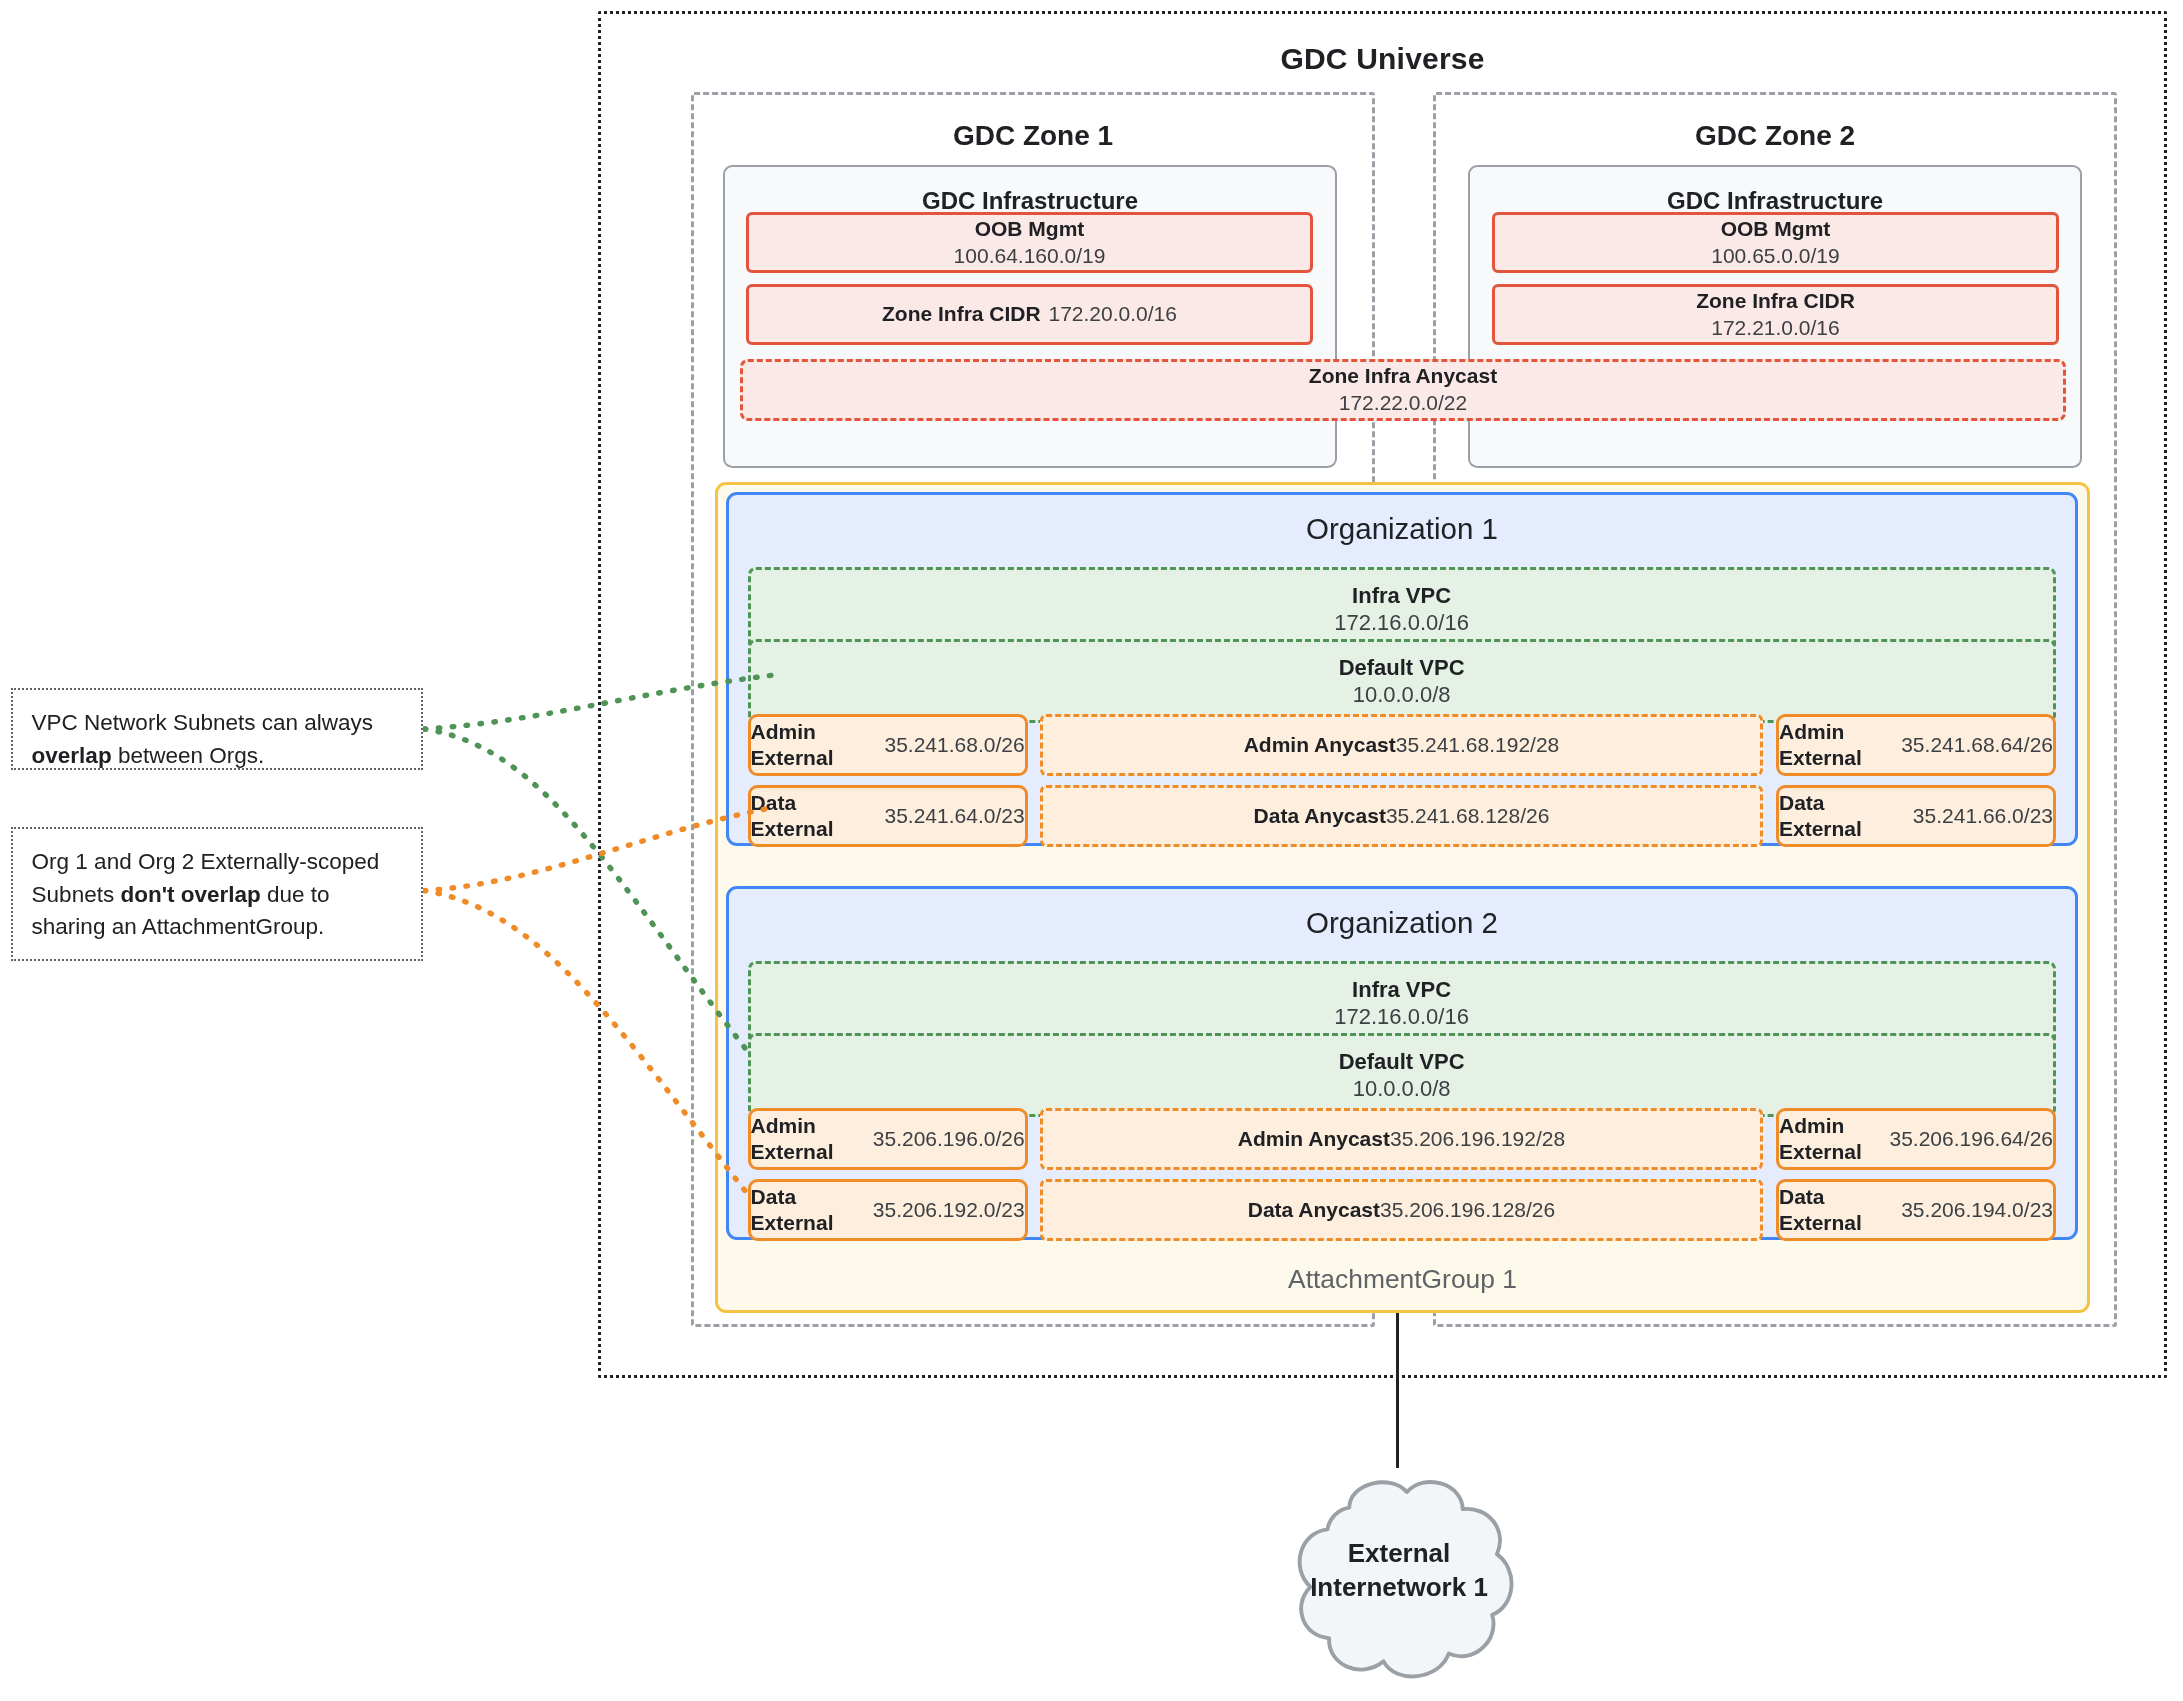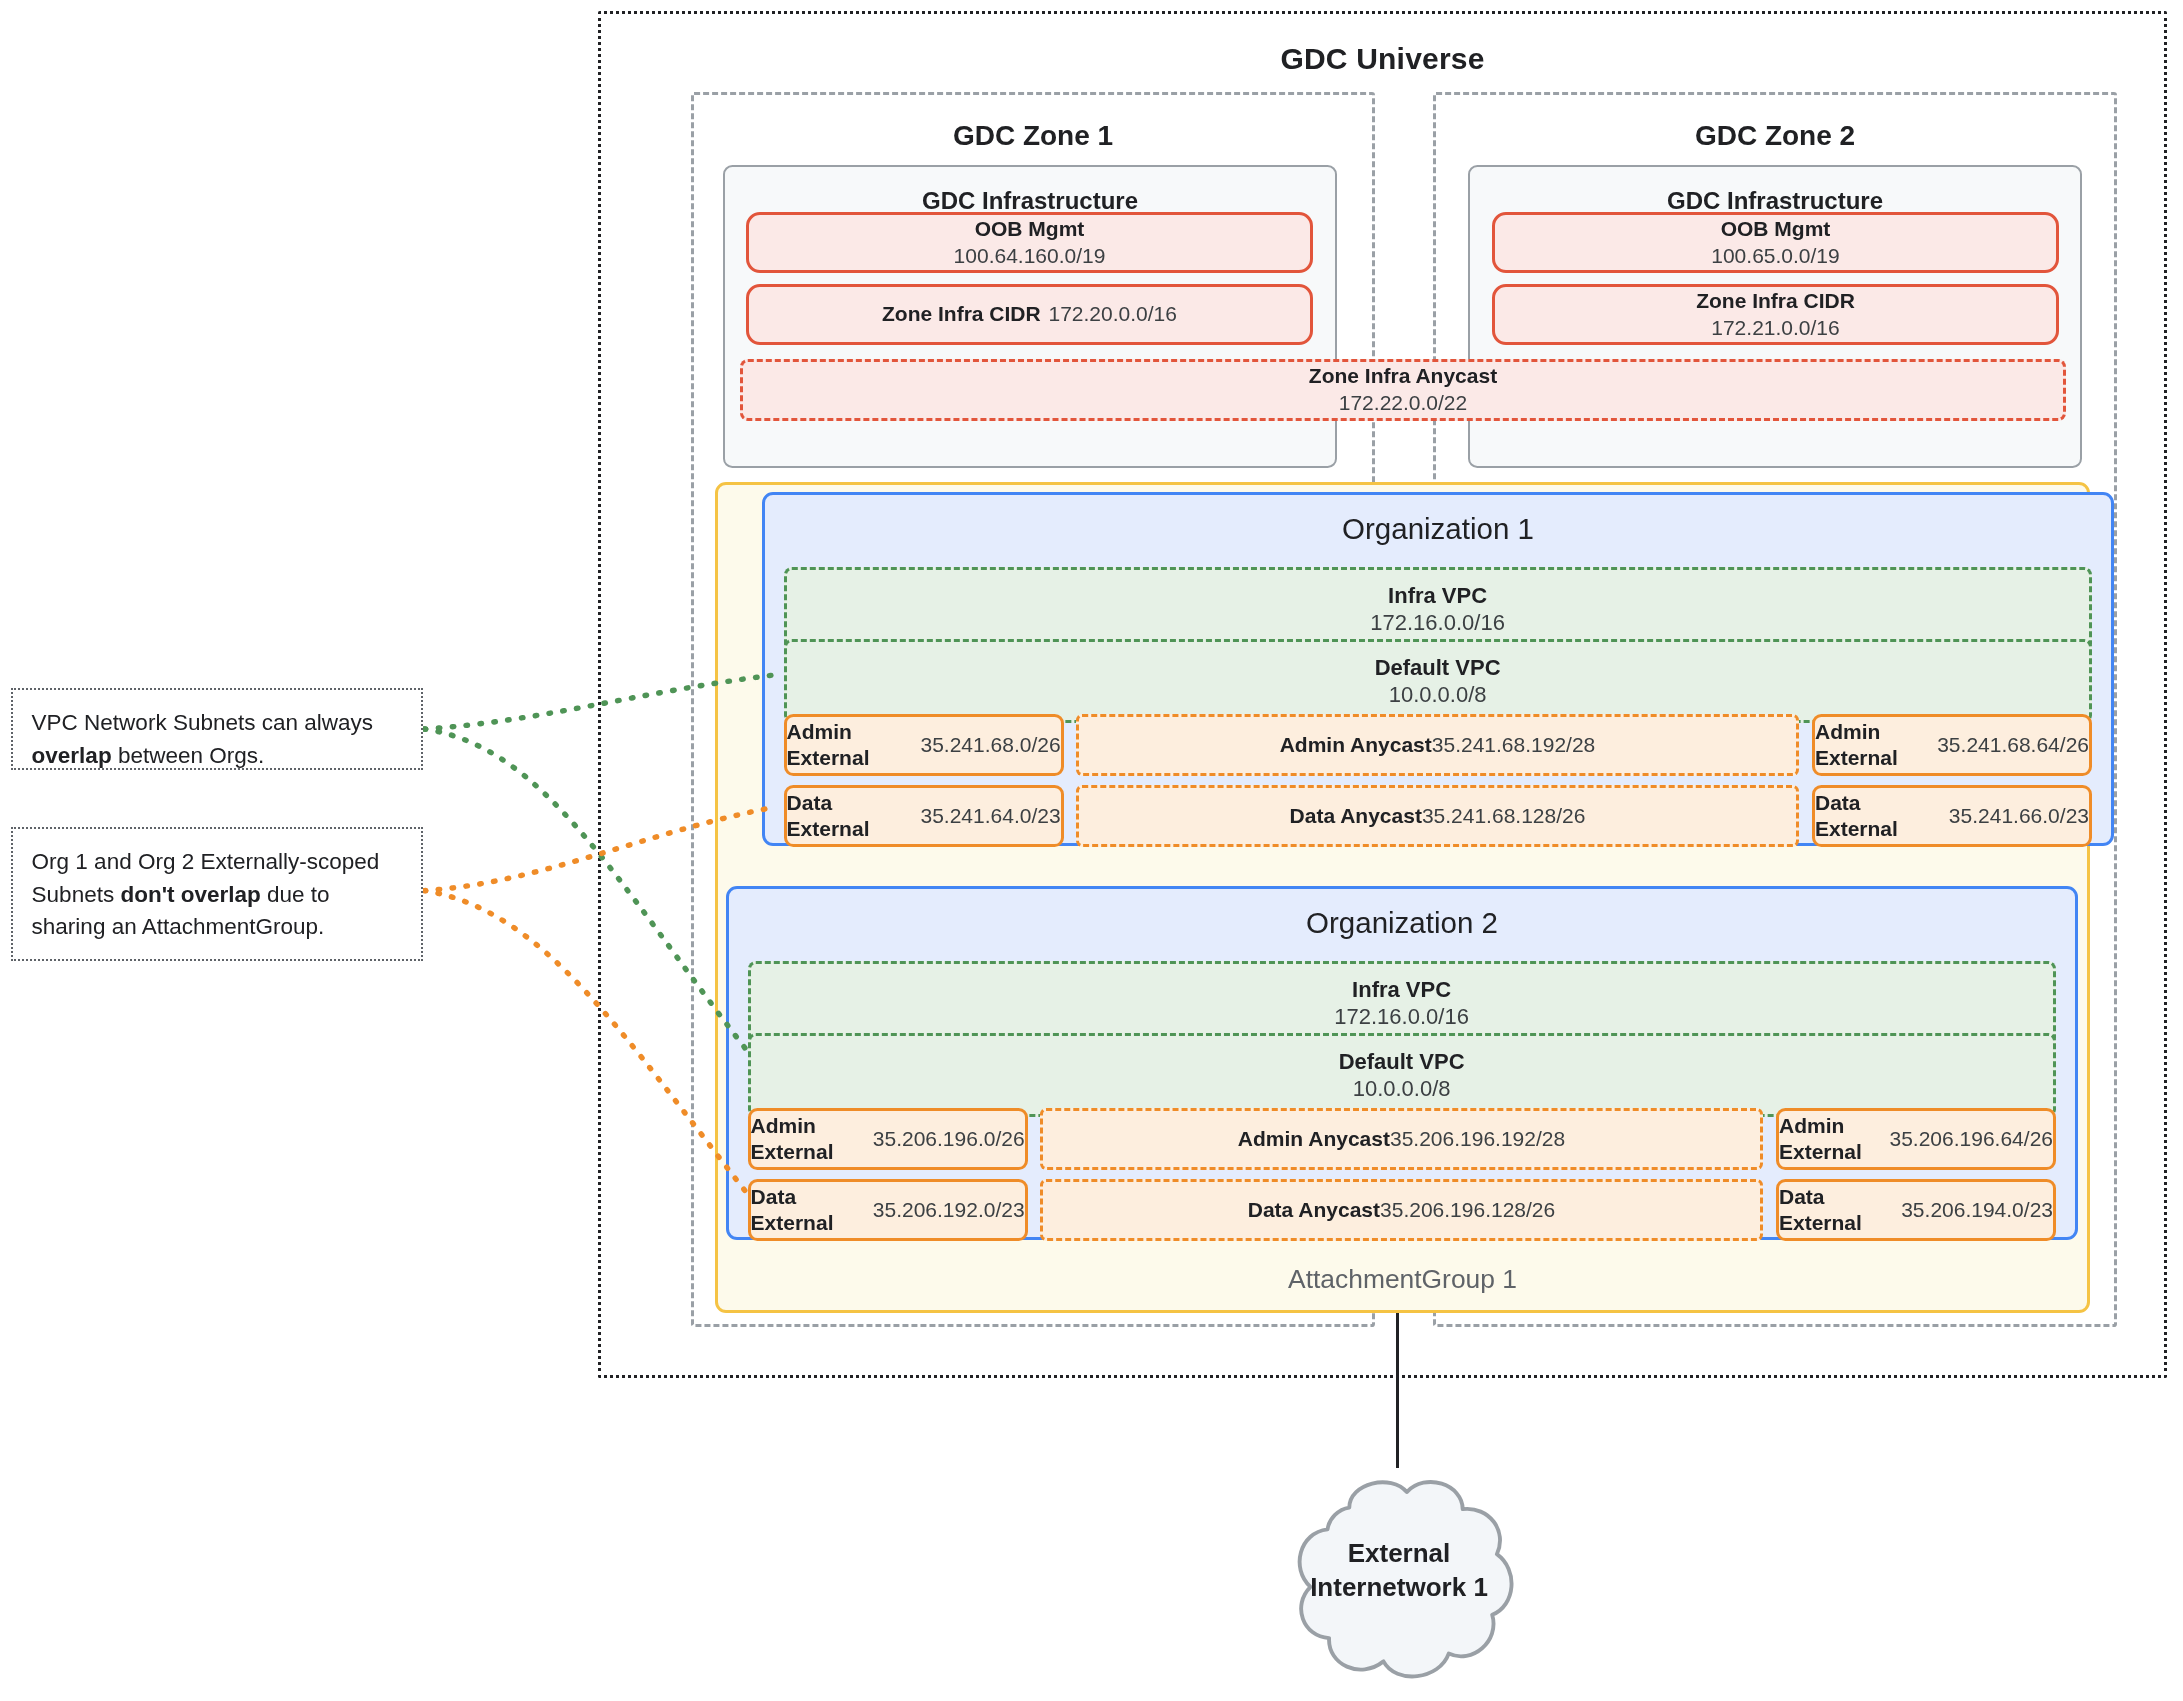--- a/index.html
+++ b/index.html
@@ -90,21 +90,21 @@
     font-size: 24px;
     font-weight: bold;
     color: #202124;
   }
 
   
   .redbox {
     position: absolute;
     background: #fbe9e7;
     border: 3.1px solid #e2553b;
-    border-radius: 14px;
+    border-radius: 6px;
     box-sizing: border-box;
     display: flex;
     flex-direction: column;
     align-items: center;
     justify-content: center;
     line-height: 1.28;
   }
   .redbox.dashed {
     border-style: dashed;
     border-radius: 7.8px;
@@ -151,21 +151,21 @@
   }
 
   
   .org {
     position: absolute;
     border: 3.1px solid #4285f4;
     border-radius: 11px;
     box-sizing: border-box;
     background: #e4ecfd;
   }
-  .org-1 { left: 726px; top: 492px; width: 1352px; height: 354px; margin-left: 36px; }
+  .org-1 { left: 726px; top: 492px; width: 1352px; height: 354px; }
   .org-2 { left: 726px; top: 886px; width: 1352px; height: 354px; }
   .org-title {
     position: absolute;
     left: 0; right: 0;
     top: 17px;
     text-align: center;
     font-size: 29.5px;
     color: #202124;
   }
 

